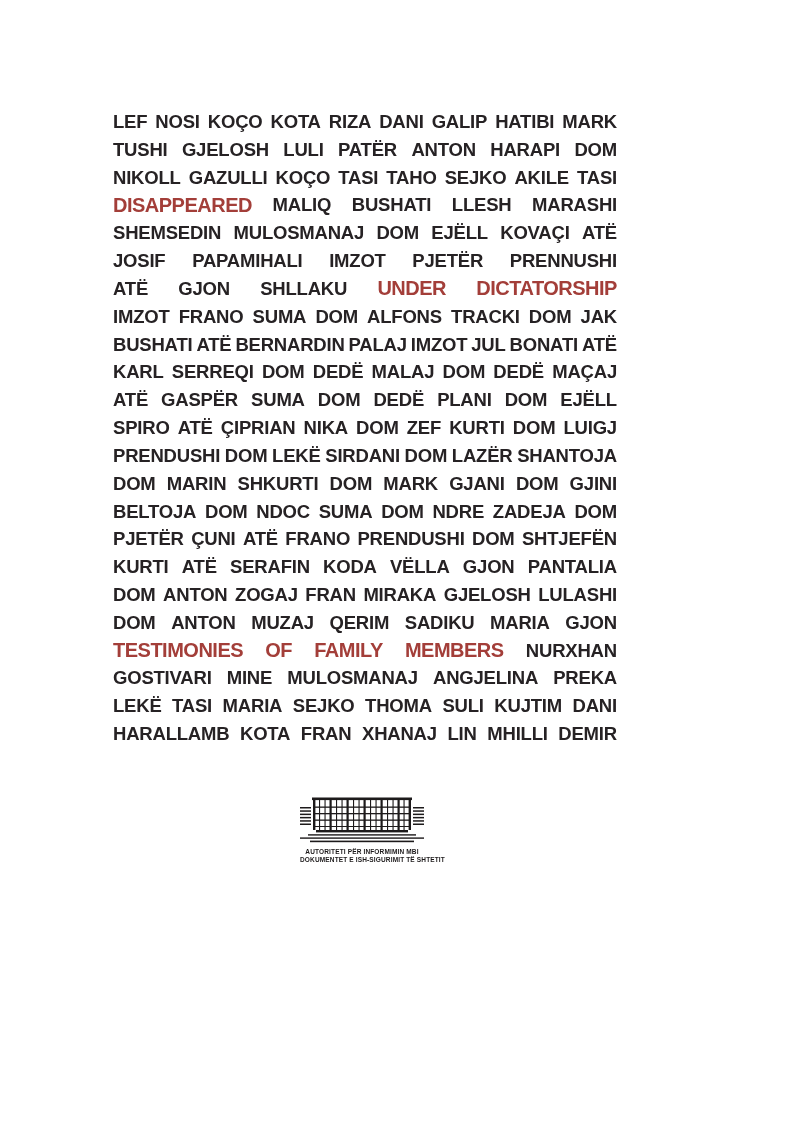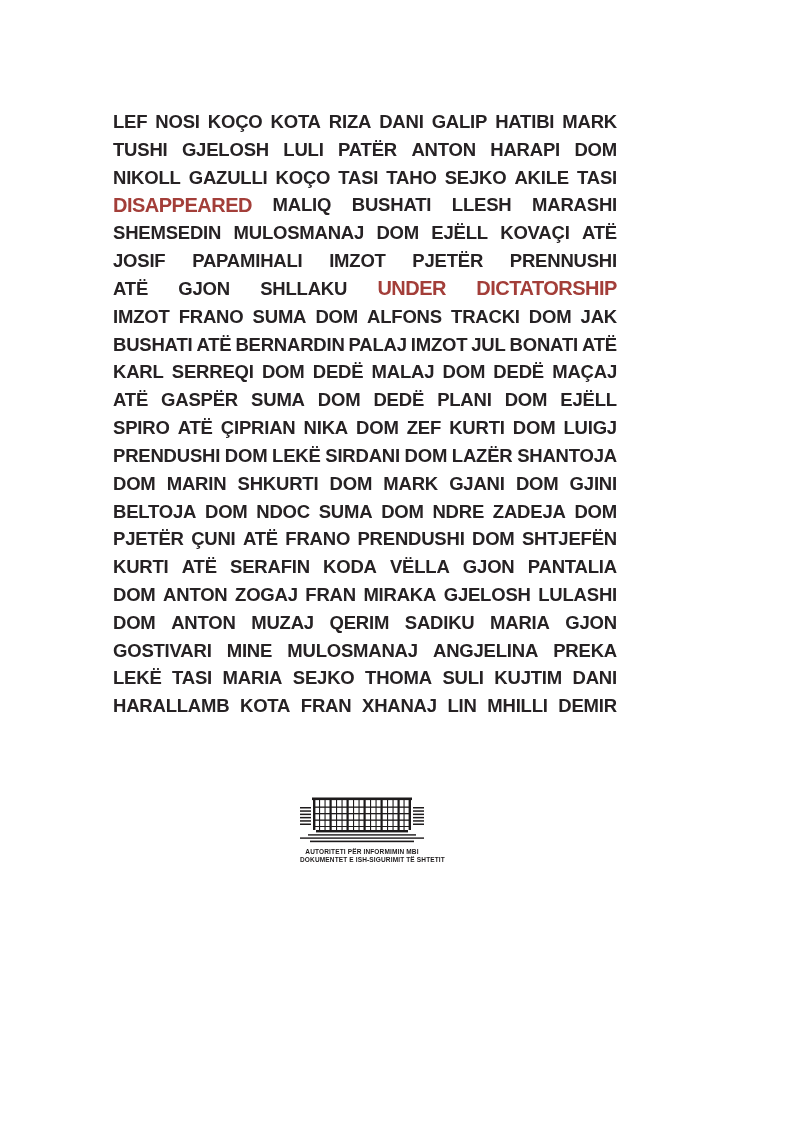--- a/index.html
+++ b/index.html
@@ -233,20 +233,27 @@
         <span class="word">LULASHI</span>
       </div>
       <div class="line">
         <span class="word">DOM</span>
         <span class="word">ANTON</span>
         <span class="word">MUZAJ</span>
         <span class="word">QERIM</span>
         <span class="word">SADIKU</span>
         <span class="word">MARIA</span>
         <span class="word">GJON</span>
+      </div>
+      <div class="line">
+        <span class="word accent">TESTIMONIES</span>
+        <span class="word accent">OF</span>
+        <span class="word accent">FAMILY</span>
+        <span class="word accent">MEMBERS</span>
+        <span class="word">NURXHAN</span>
       </div>
       <div class="line">
         <span class="word">GOSTIVARI</span>
         <span class="word">MINE</span>
         <span class="word">MULOSMANAJ</span>
         <span class="word">ANGJELINA</span>
         <span class="word">PREKA</span>
       </div>
       <div class="line">
         <span class="word">LEKË</span>

